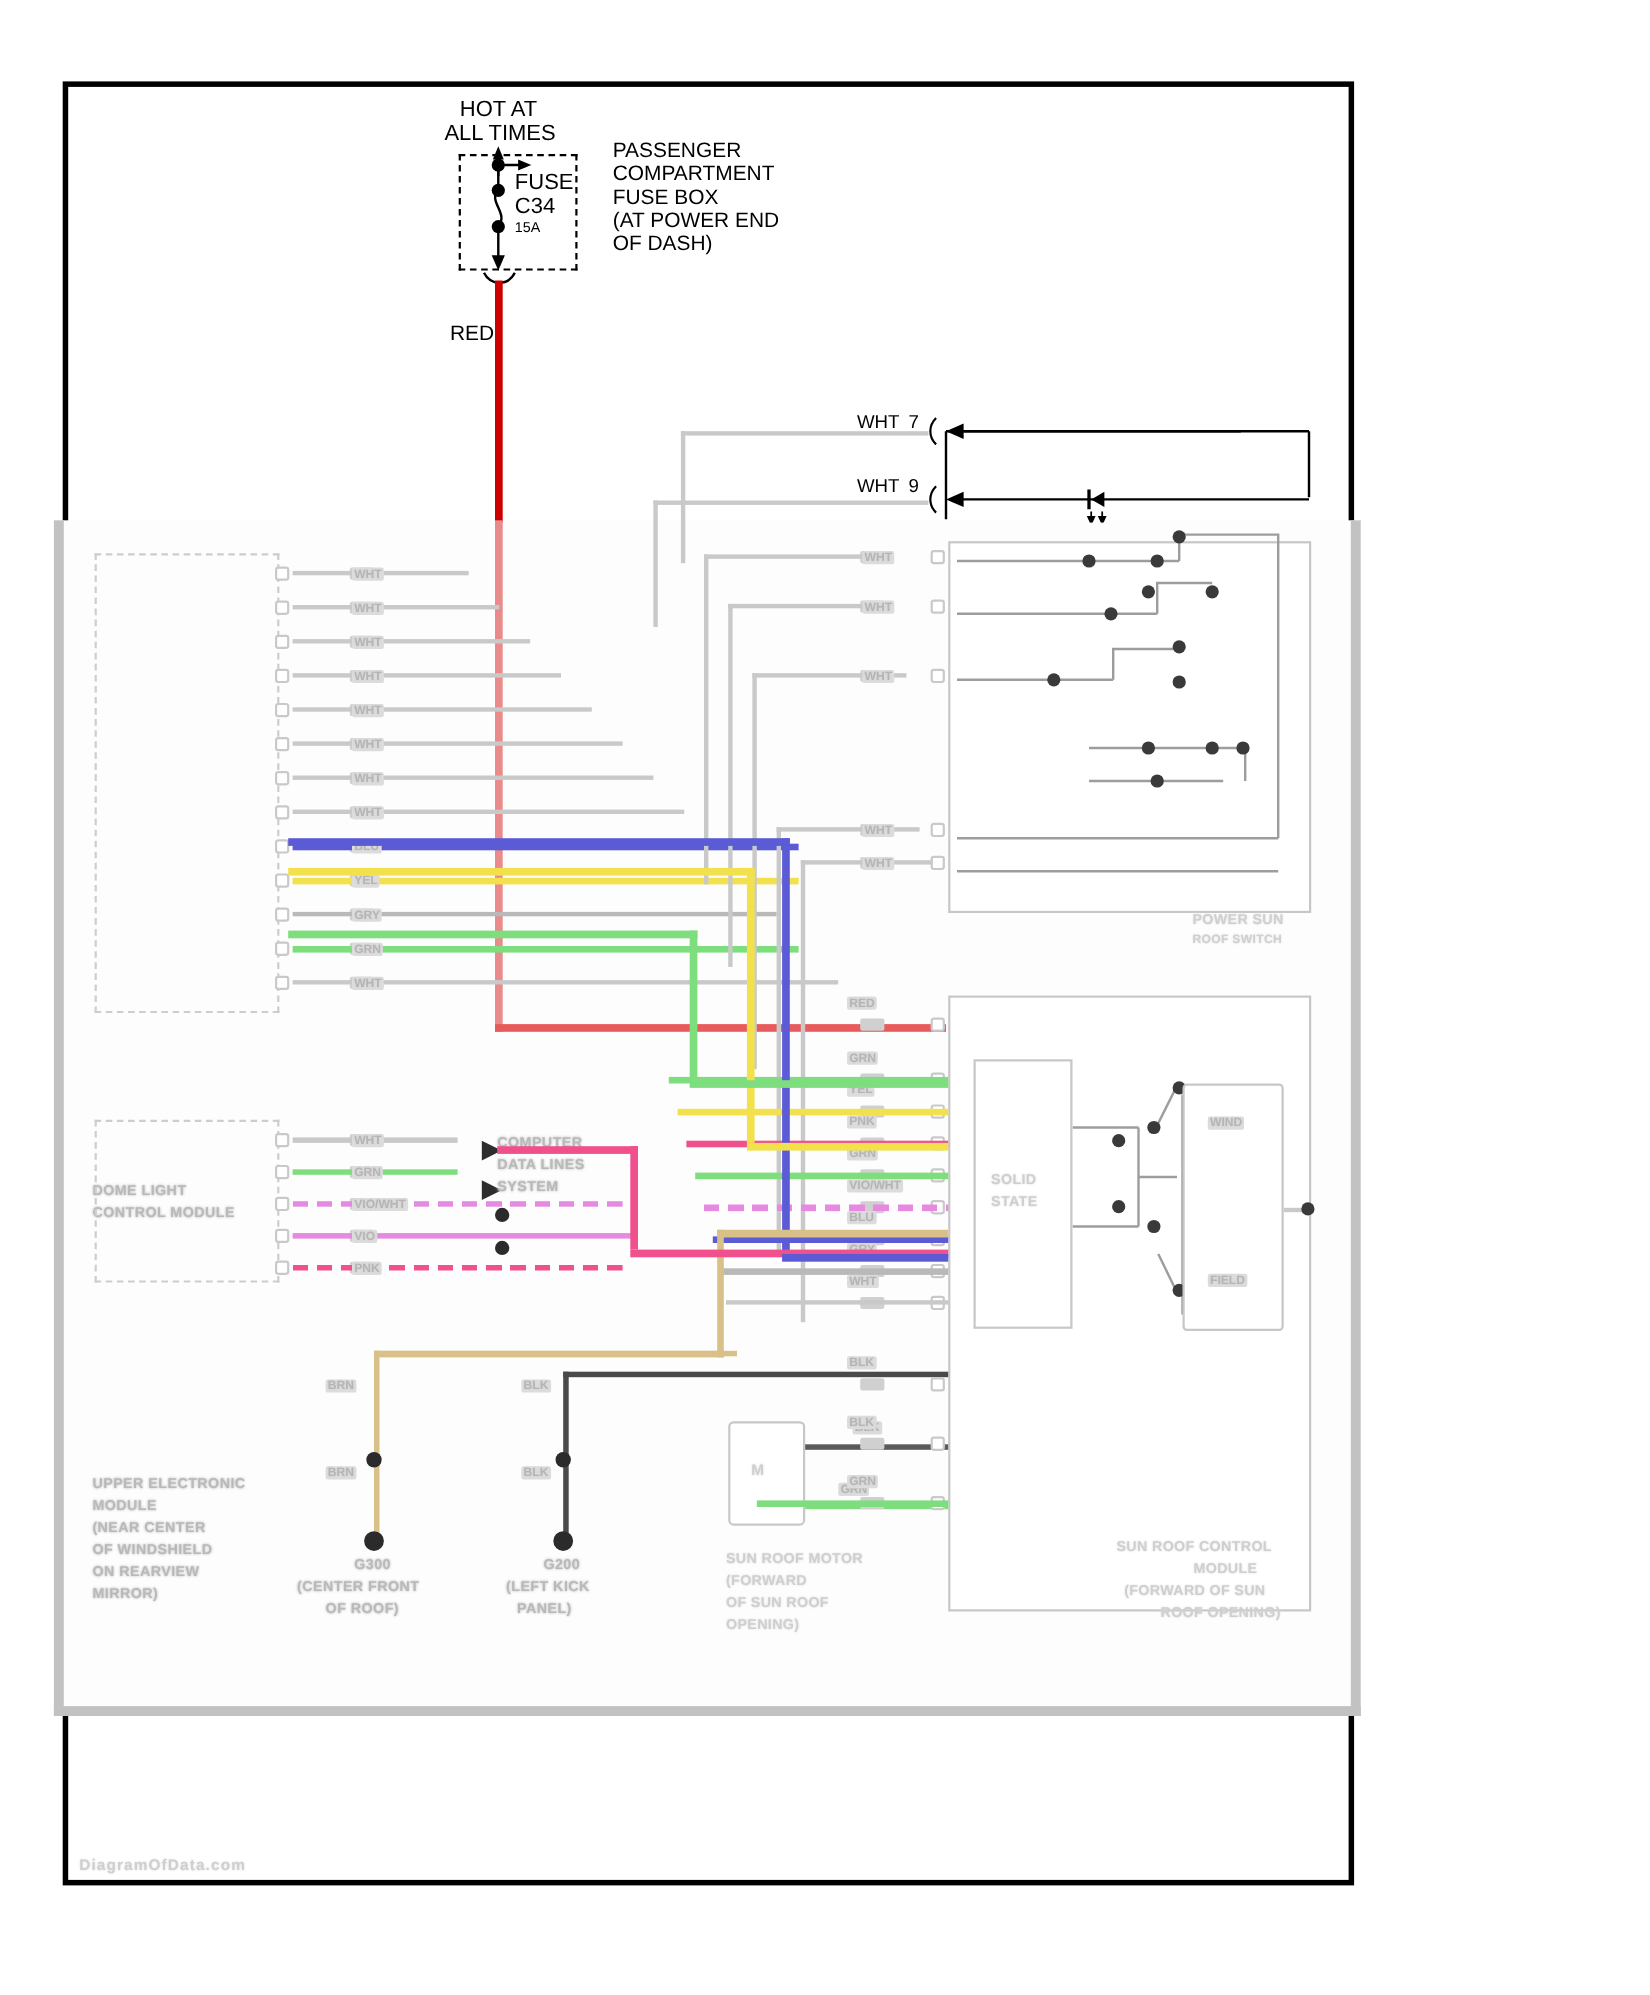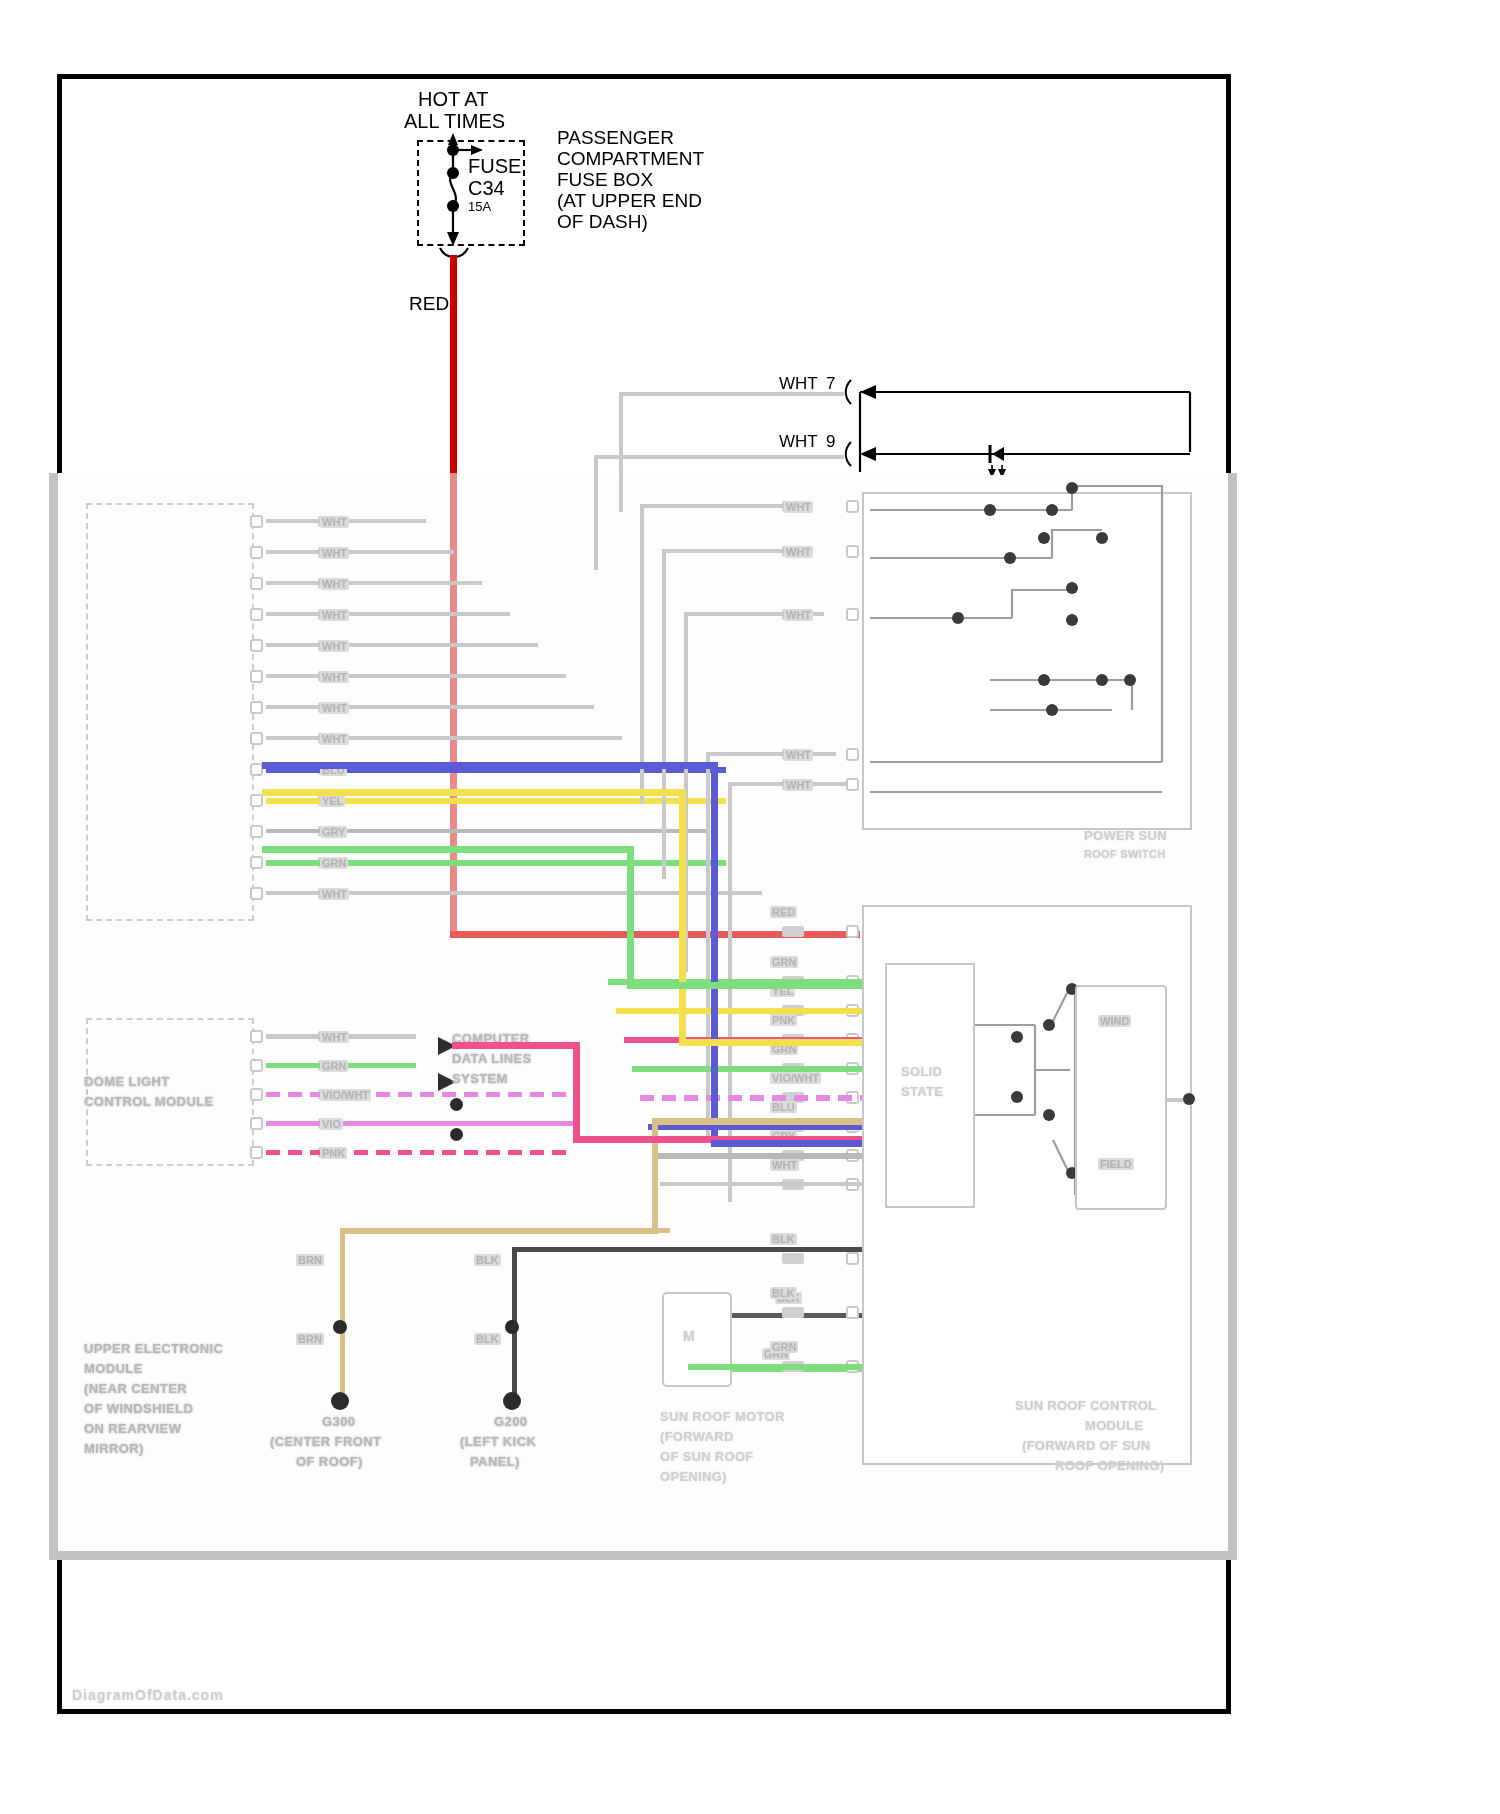--- a/index.html
+++ b/index.html
@@ -75,21 +75,21 @@
     <circle cx="48" cy="78" r="6" fill="#000"></circle>
   </svg>
 
   <div class="txt" style="left:468px;top:155px;font-size:20px;">FUSE</div>
   <div class="txt" style="left:468px;top:177px;font-size:20px;">C34</div>
   <div class="txt" style="left:468px;top:199px;font-size:13px;">15A</div>
 
   <div class="txt" style="left:557px;top:127px;font-size:19px;">PASSENGER</div>
   <div class="txt" style="left:557px;top:148px;font-size:19px;">COMPARTMENT</div>
   <div class="txt" style="left:557px;top:169px;font-size:19px;text-align:right;">FUSE BOX</div>
-  <div class="txt" style="left:557px;top:190px;font-size:19px;">(AT UPPER END</div>
+  <div class="txt" style="left:557px;top:190px;font-size:19px;">(AT POWER END</div>
   <div class="txt" style="left:557px;top:211px;font-size:19px;">OF DASH)</div>
 
   <svg class="abs" style="left:436px;top:246px;" width="40" height="18">
     <path d="M4 2 C 10 14, 26 14, 32 2" stroke="#000" stroke-width="2.2" fill="none"></path>
   </svg>
 
   <div class="abs" style="left:450px;top:255px;width:7px;height:220px;background:#cc0000;"></div>
   <div class="abs" style="left:450px;top:473px;width:7px;height:465px;background:#e98b8b;"></div>
   <div class="txt" style="left:409px;top:293px;font-size:19px;">RED</div>
 

